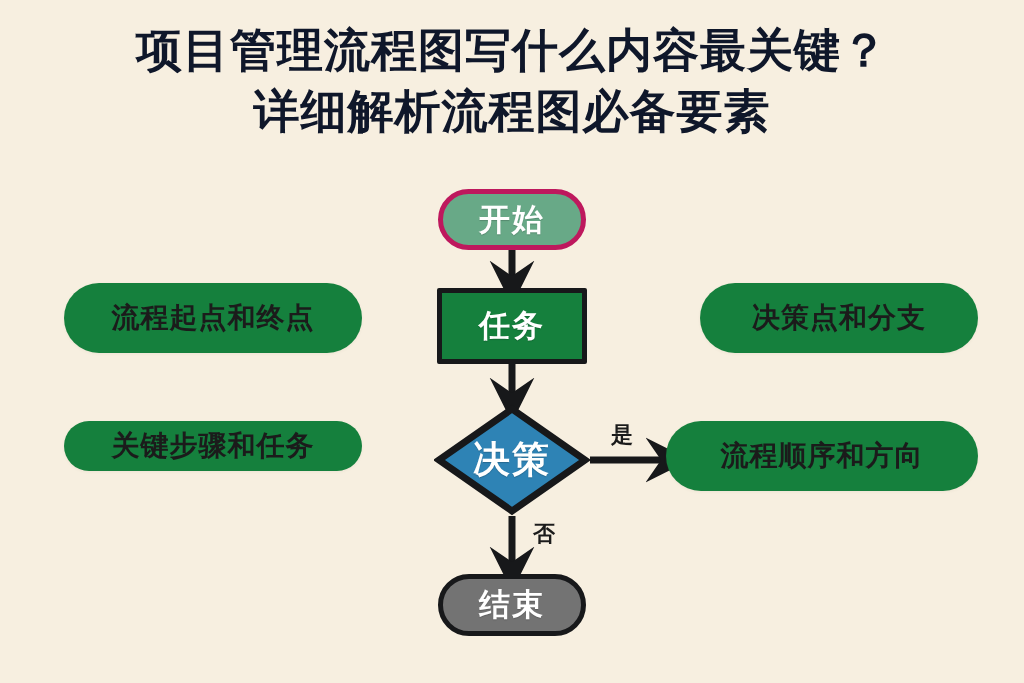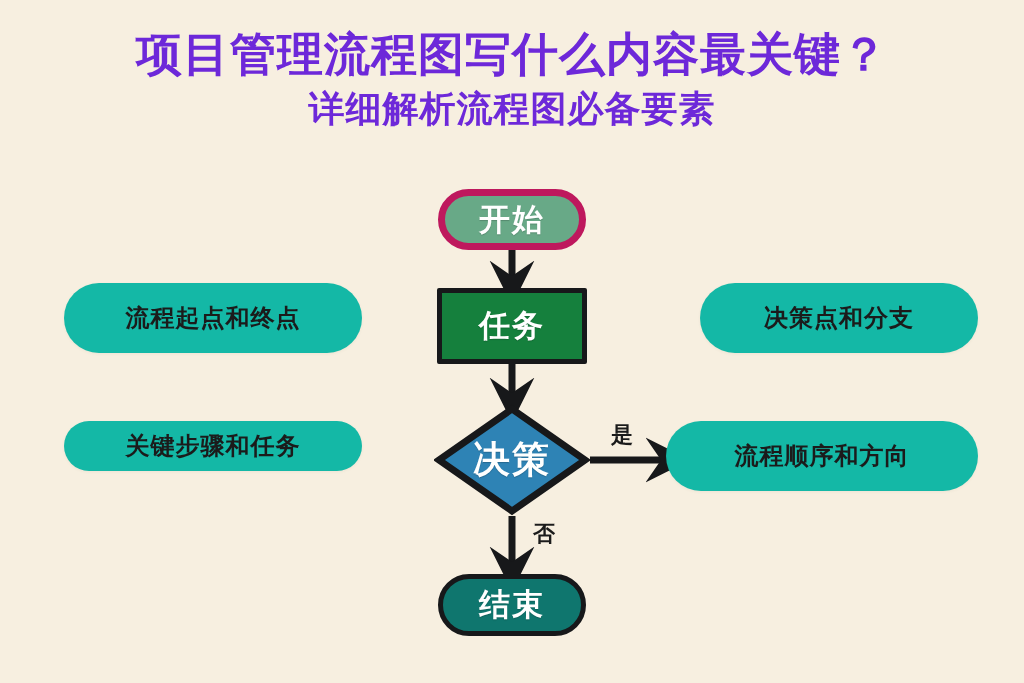--- a/index.html
+++ b/index.html
@@ -25,27 +25,28 @@
   .title-block {
     position: absolute;
     top: 24px;
     left: 0;
     width: 1024px;
     text-align: center;
   }
   .title-line {
     font-size: 46px;
     font-weight: 700;
-    color: #6d28d9;
+    color: #0f172a;
     letter-spacing: 1px;
     line-height: 1.32;
     white-space: nowrap;
+    font-family: Liberation Mono, monospace;
   }
   .title-line.second {
-    font-size: 36px;
+    font-size: 46px;
   }
 
   
   .node {
     position: absolute;
     box-sizing: border-box;
     display: flex;
     align-items: center;
     justify-content: center;
     color: #ffffff;
@@ -54,40 +55,40 @@
     letter-spacing: 2px;
     text-shadow: 0 1px 1px rgba(0,0,0,0.18);
   }
 
   .node-start {
     left: 438px;
     top: 189px;
     width: 148px;
     height: 61px;
     background: #68a987;
-    border: 7px solid #be185d;
+    border: 5px solid #be185d;
     border-radius: 34px;
   }
 
   .node-task {
     left: 437px;
     top: 288px;
     width: 150px;
     height: 76px;
     background: #15803d;
     border: 5px solid #17181a;
     border-radius: 2px;
   }
 
   .node-end {
     left: 438px;
     top: 574px;
     width: 148px;
     height: 62px;
-    background: #0f766e;
+    background: #737373;
     border: 5px solid #17181a;
     border-radius: 34px;
   }
 
   
   .node-decision {
     position: absolute;
     left: 434px;
     top: 404px;
     width: 156px;
@@ -128,26 +129,26 @@
     font-weight: 700;
     color: #1b1b1b;
   }
   .branch-yes { left: 611px; top: 420px; }
   .branch-no  { left: 533px; top: 519px; }
 
   
   .pill {
     position: absolute;
     box-sizing: border-box;
-    background: #14b8a6;
+    background: #15803d;
     border-radius: 38px;
     display: flex;
     align-items: center;
     justify-content: center;
-    font-size: 24px;
+    font-size: 28px;
     font-weight: 700;
     color: #1b1b1b;
     letter-spacing: 1px;
     box-shadow: 0 1px 3px rgba(120, 100, 70, 0.07);
   }
 
   .pill-left-top    { left: 64px;  top: 283px; width: 298px; height: 70px; }
   .pill-left-bottom { left: 64px;  top: 421px; width: 298px; height: 50px; }
   .pill-right-top   { left: 700px; top: 283px; width: 278px; height: 70px; font-family: Liberation Mono, monospace; }
   .pill-right-bottom{ left: 666px; top: 421px; width: 312px; height: 70px; }

